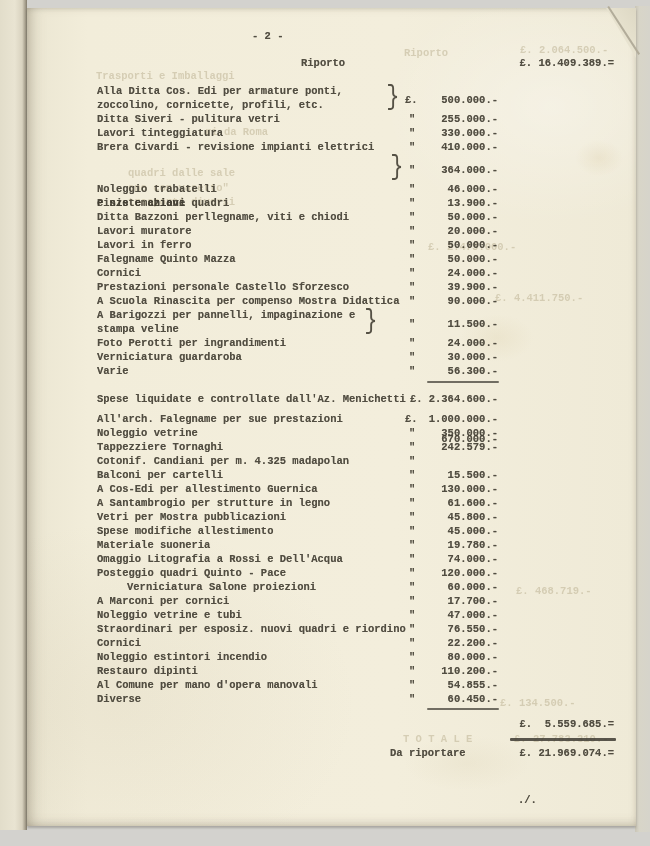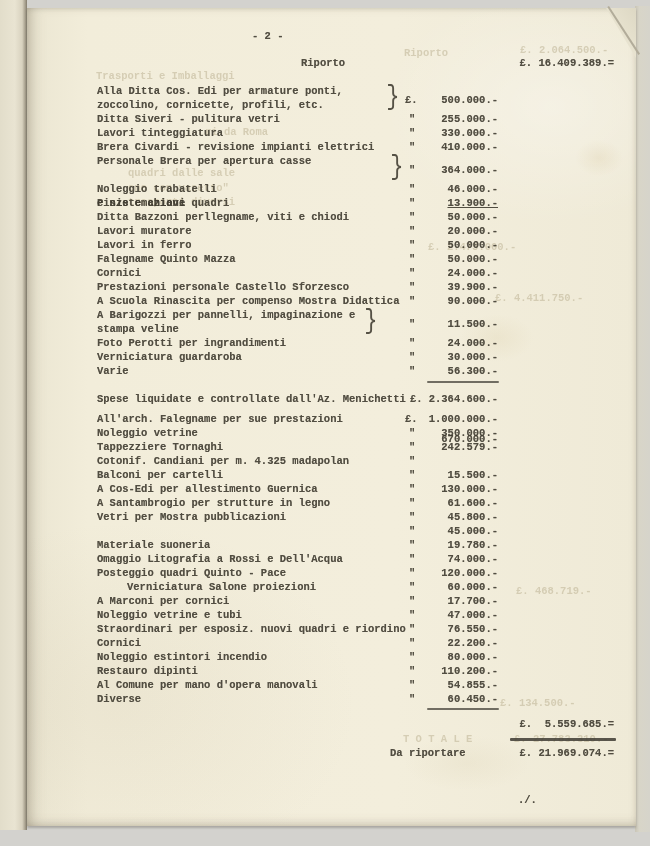--- a/index.html
+++ b/index.html
@@ -112,35 +112,34 @@
         <span class="t ink" style="left: 70px; top: 119px;">Lavori tinteggiatura</span>
         <span class="t ink" style="left: 382px; top: 119px;">"</span>
         <span class="t ink amt" style="top: 119px;">330.000.-</span>
       </div>
       <div class="row">
         <span class="t ink" style="left: 70px; top: 133px;">Brera Civardi - revisione impianti elettrici</span>
         <span class="t ink" style="left: 382px; top: 133px;">"</span>
         <span class="t ink amt" style="top: 133px;">410.000.-</span>
       </div>
       <div class="row">
-        <span class="t ink" style="left: 70px; top: 147px;">Personale Brera per apertura casse</span>
         <span class="t ink" style="left: 70px; top: 145px; margin-top: 44px;">e sistemazione quadri</span>
         <span class="brace" style="left: 362px; top: 144px;">}</span>
         <span class="t ink" style="left: 382px; top: 156px;">"</span>
         <span class="t ink amt" style="top: 156px;">364.000.-</span>
       </div>
       <div class="row">
         <span class="t ink" style="left: 70px; top: 175px;">Noleggio trabatelli</span>
         <span class="t ink" style="left: 382px; top: 175px;">"</span>
         <span class="t ink amt" style="top: 175px;">46.000.-</span>
       </div>
       <div class="row">
         <span class="t ink" style="left: 70px; top: 189px;">Pinze e chiavi</span>
         <span class="t ink" style="left: 382px; top: 189px;">"</span>
-        <span class="t ink amt" style="top: 189px; text-decoration: underline;">13.900.-</span>
+        <span class="t ink amt" style="top: 189px;">13.900.-</span>
       </div>
       <div class="row">
         <span class="t ink" style="left: 70px; top: 203px;">Ditta Bazzoni perllegname, viti e chiodi</span>
         <span class="t ink" style="left: 382px; top: 203px;">"</span>
         <span class="t ink amt" style="top: 203px;">50.000.-</span>
       </div>
       <div class="row">
         <span class="t ink" style="left: 70px; top: 217px;">Lavori muratore</span>
         <span class="t ink" style="left: 382px; top: 217px;">"</span>
         <span class="t ink amt" style="top: 217px;">20.000.-</span>
@@ -226,20 +225,21 @@
         <span class="t ink" style="left: 70px; top: 489px;">A Santambrogio per strutture in legno</span>
         <span class="t ink" style="left: 382px; top: 489px;">"</span>
         <span class="t ink amt" style="top: 489px;">61.600.-</span>
       </div>
       <div class="row">
         <span class="t ink" style="left: 70px; top: 503px;">Vetri per Mostra pubblicazioni</span>
         <span class="t ink" style="left: 382px; top: 503px;">"</span>
         <span class="t ink amt" style="top: 503px;">45.800.-</span>
       </div>
       <div class="row">
+        <span class="t ink" style="left: 70px; top: 517px;">Spese modifiche allestimento</span>
         <span class="t ink" style="left: 382px; top: 517px;">"</span>
         <span class="t ink amt" style="top: 517px;">45.000.-</span>
       </div>
       <div class="row">
         <span class="t ink" style="left: 70px; top: 531px;">Materiale suoneria</span>
         <span class="t ink" style="left: 382px; top: 531px;">"</span>
         <span class="t ink amt" style="top: 531px;">19.780.-</span>
       </div>
       <div class="row">
         <span class="t ink" style="left: 70px; top: 545px;">Omaggio Litografia a Rossi e Dell'Acqua</span>

